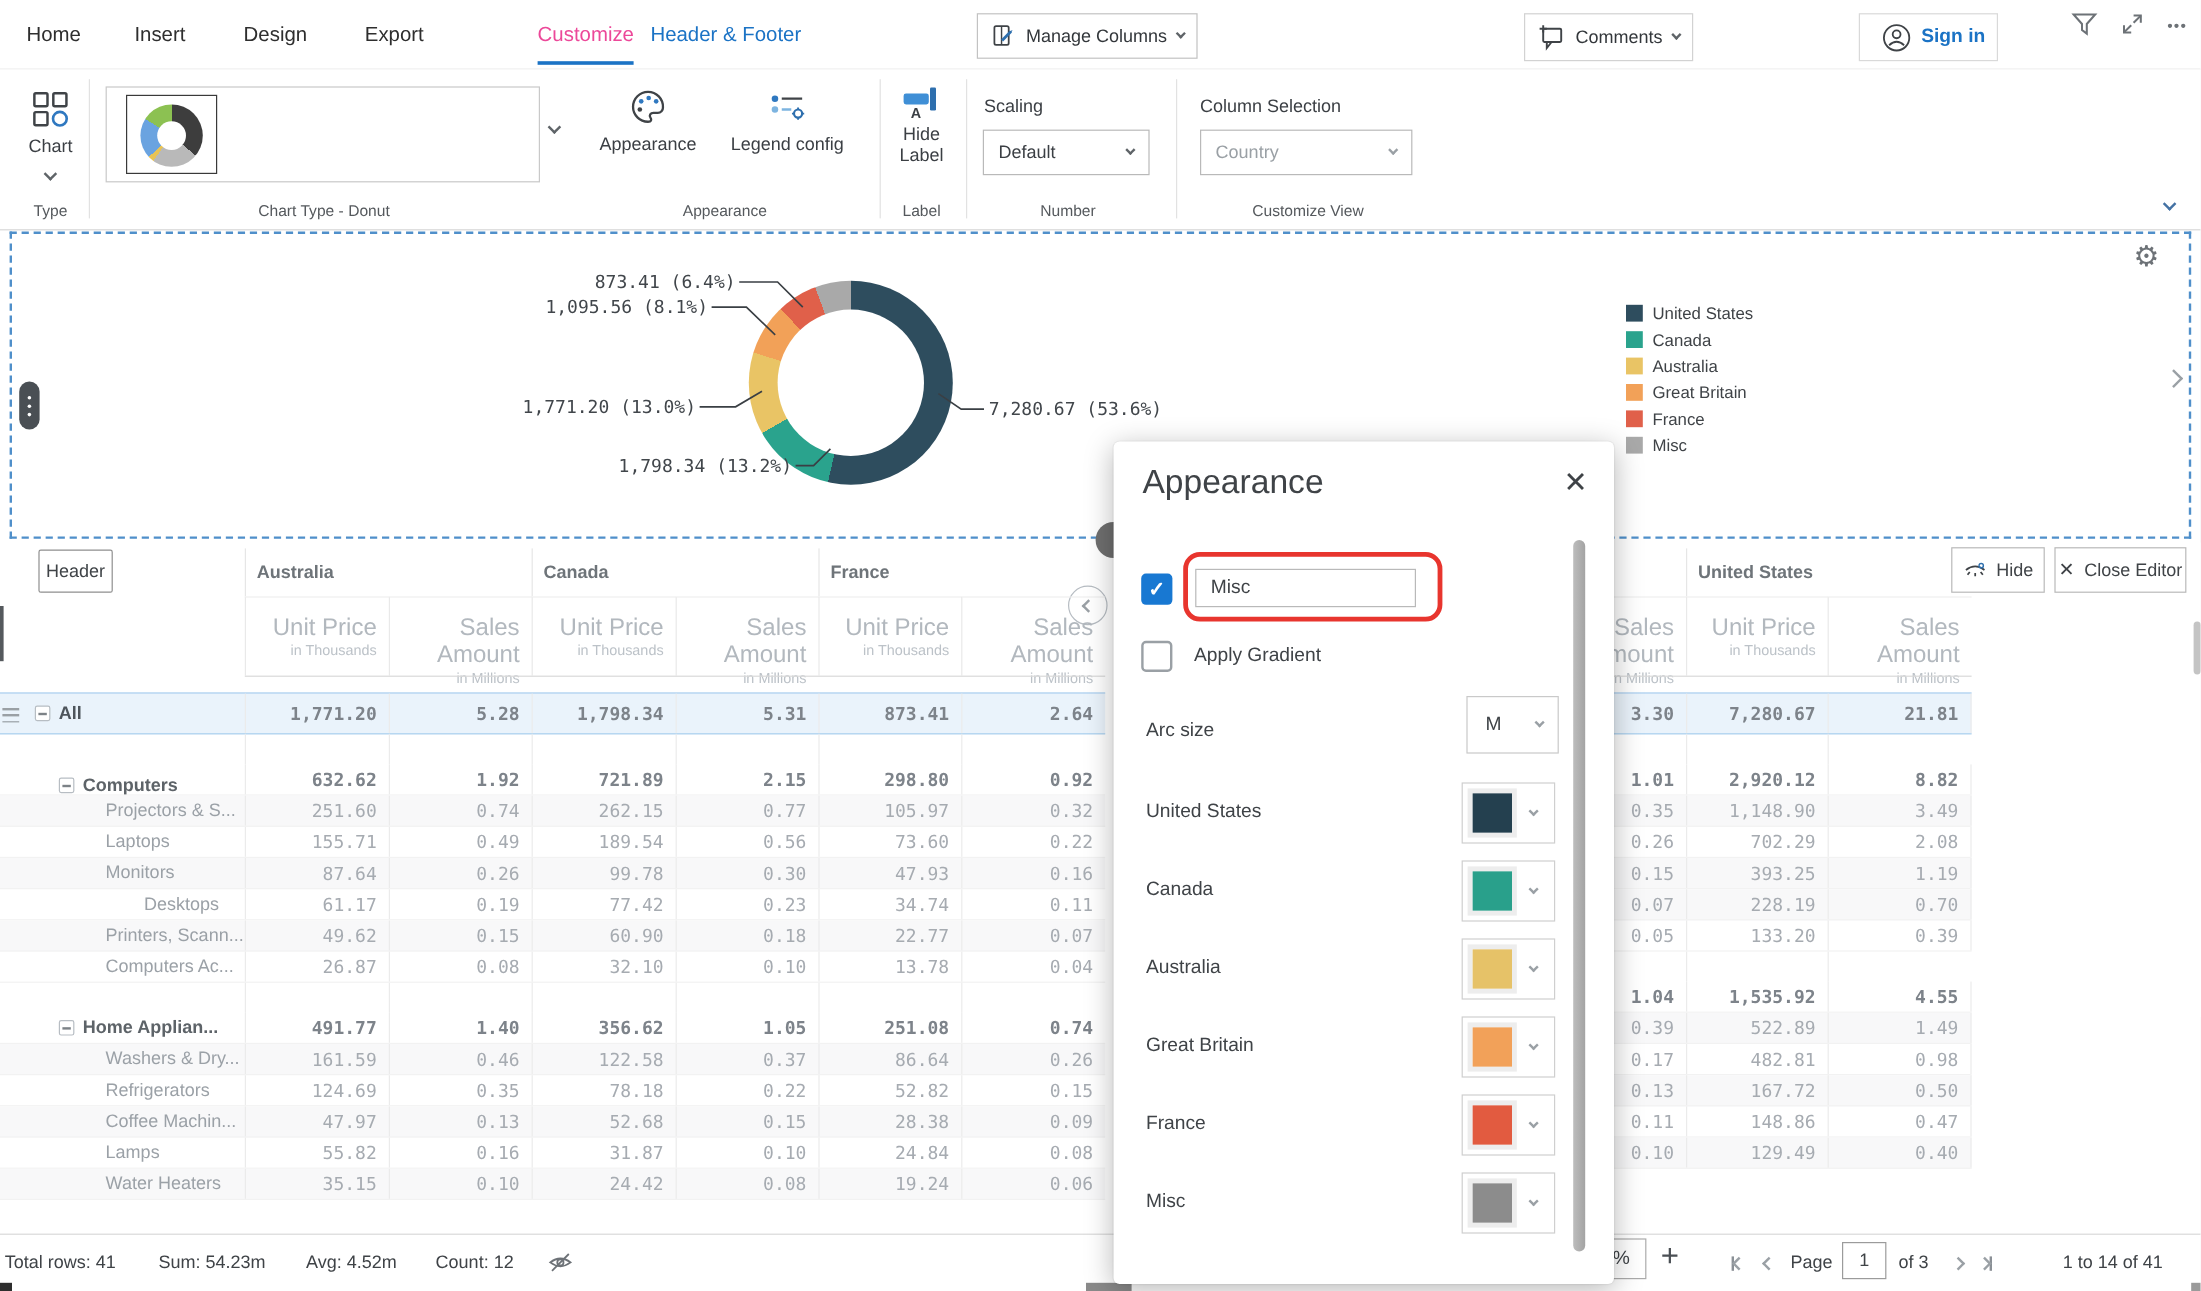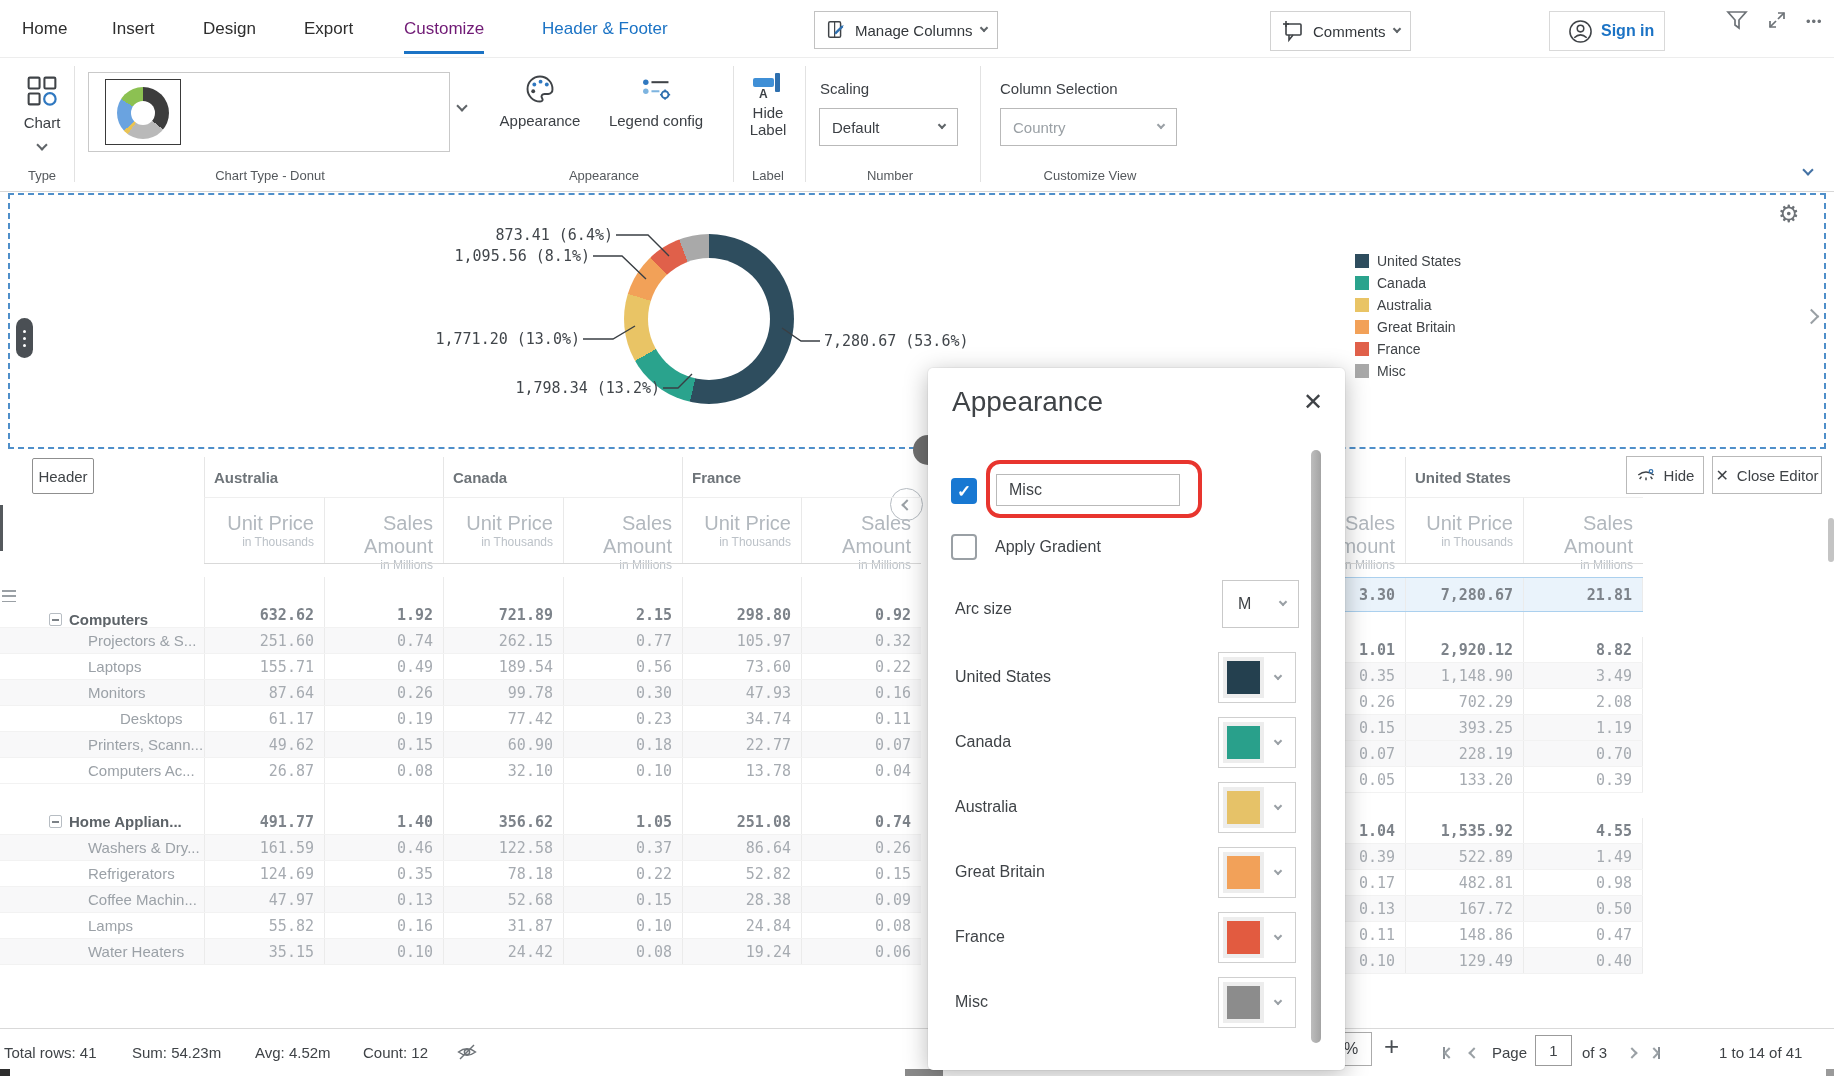--- a/index.html
+++ b/index.html
@@ -5,21 +5,21 @@
   * { margin:0; padding:0; box-sizing:border-box; }
   html,body { background:#e9e9e9; }
   .stage { position:relative; width:1834px; height:1076px; background:#fff; overflow:hidden;
            font-family:"Liberation Sans", sans-serif; color:#3f4347; }
   .abs { position:absolute; }
   .num { font-family:"DejaVu Sans Mono", monospace; }
 
   
   .menubar { position:absolute; left:0; top:0; width:1834px; height:58px; background:#fff; border-bottom:1px solid #ededed; }
   .menu-item { position:absolute; top:0; height:58px; display:flex; align-items:center; font-size:17px; color:#2e2e2e; cursor:pointer; }
-  .menu-item.active { color:#701a75; }
+  .menu-item.active { color:#ec4899;margin-left:44px; }
   .menu-item.active::after { content:""; position:absolute; left:0; right:0; bottom:4px; height:3px; background:#1b73c5; }
   .menu-item.blue { color:#1b73c5; }
   .mbtn { position:absolute; display:flex; align-items:center; gap:8px; background:#fff; border:1px solid #c2c2c2; font-size:15px; color:#33373b; padding:0 10px; cursor:pointer; }
   .chev-d { display:inline-block; width:8px; height:8px; border-right:2px solid #5f6468; border-bottom:2px solid #5f6468; transform:rotate(45deg); margin-top:-4px; }
   .chev-d.sm { width:6px; height:6px; }
   .chev-r { display:inline-block; width:8px; height:8px; border-right:2px solid #9aa0a5; border-bottom:2px solid #9aa0a5; transform:rotate(-45deg); }
   .chev-l { display:inline-block; width:8px; height:8px; border-left:2px solid #9aa0a5; border-bottom:2px solid #9aa0a5; transform:rotate(45deg); }
 
   
   .ribbon { position:absolute; left:0; top:58px; width:1834px; height:134px; background:#fff; border-bottom:1px solid #d7d7d7; }
@@ -355,20 +355,32 @@
         </div>
         <div class="mh-cell" style="left: 1523px; width: 120px;">
           <div class="m1">Sales Amount</div>
           <div class="m2">in Millions</div>
         </div>
         <div class="mh-bottom" style="left: 1285px; width: 358px;"></div>
       </div>
 
 
     <div class="grid-body abs" style="left:0;">
+        <div class="grow all">
+          <div class="lcell" style="width: 204px; padding-left: 29px;">
+            <div class="collapse-ic"></div>
+            <span class="lbl">All</span>
+          </div>
+          <div class="gcell num" style="width: 120px;">1,771.20</div>
+          <div class="gcell num" style="width: 119px;">5.28</div>
+          <div class="gcell num" style="width: 120px;">1,798.34</div>
+          <div class="gcell num" style="width: 119px;">5.31</div>
+          <div class="gcell num" style="width: 119px;">873.41</div>
+          <div class="gcell num" style="width: 120px;">2.64</div>
+        </div>
         <div class="grow gap">
           <div class="gcell first" style="width: 204px;"></div>
           <div class="gcell" style="width: 120px;"></div>
           <div class="gcell" style="width: 119px;"></div>
           <div class="gcell" style="width: 120px;"></div>
           <div class="gcell" style="width: 119px;"></div>
           <div class="gcell" style="width: 119px;"></div>
           <div class="gcell" style="width: 120px;"></div>
         </div>
         <div class="grow parent">

